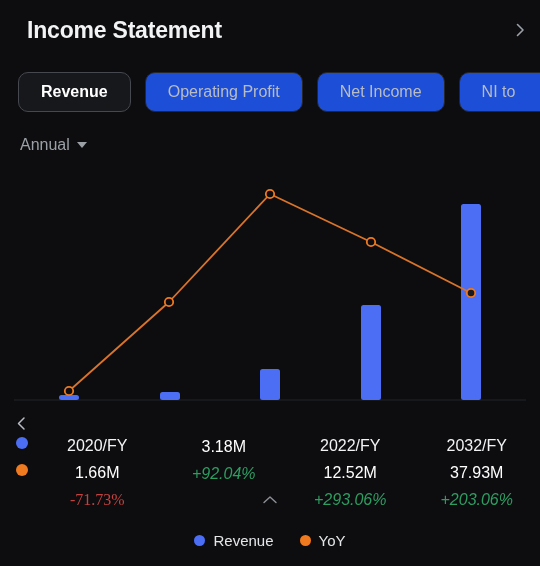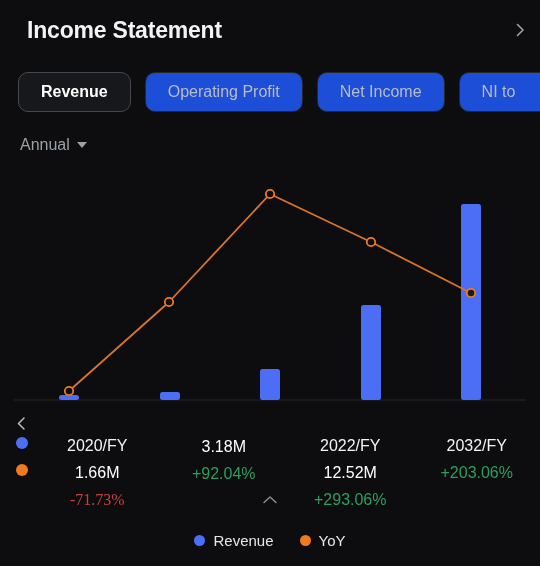--- a/index.html
+++ b/index.html
@@ -154,21 +154,21 @@
   }
   .col .val {
     height: 27px; line-height: 27px;
     font-size: 16px;
     color: #ffffff;
   }
   .col .yoy {
     height: 27px; line-height: 27px;
     font-size: 16px;
   }
-  .yoy.pos { color: #2e9d62; }
+  .yoy.pos { color: #2e9d62; font-style: italic; }
   .yoy.neg { color: #c4413f; font-family: Liberation Serif, serif; }
 
   .collapse {
     position: absolute;
     left: 0; top: 490px;
     width: 540px; height: 20px;
     display: flex; align-items: center; justify-content: center;
     color: #8b9097;
     cursor: pointer;
   }
@@ -275,20 +275,21 @@
         <div class="val">3.18M</div>
         <div class="yoy pos">+92.04%</div>
       </div>
       <div class="col">
         <div class="yr">2022/FY</div>
         <div class="val">12.52M</div>
         <div class="yoy pos">+293.06%</div>
       </div>
       <div class="col">
         <div class="yr">2032/FY</div>
+        <div class="val">37.93M</div>
         <div class="yoy pos">+203.06%</div>
       </div>
     </div>
   </div>
 
   <div class="collapse">
     <svg width="16" height="10" viewBox="0 0 16 10" fill="none">
       <path d="M2 7.5L8 2l6 5.5" stroke="#8b9097" stroke-width="1.4" stroke-linecap="round" stroke-linejoin="round"></path>
     </svg>
   </div>

